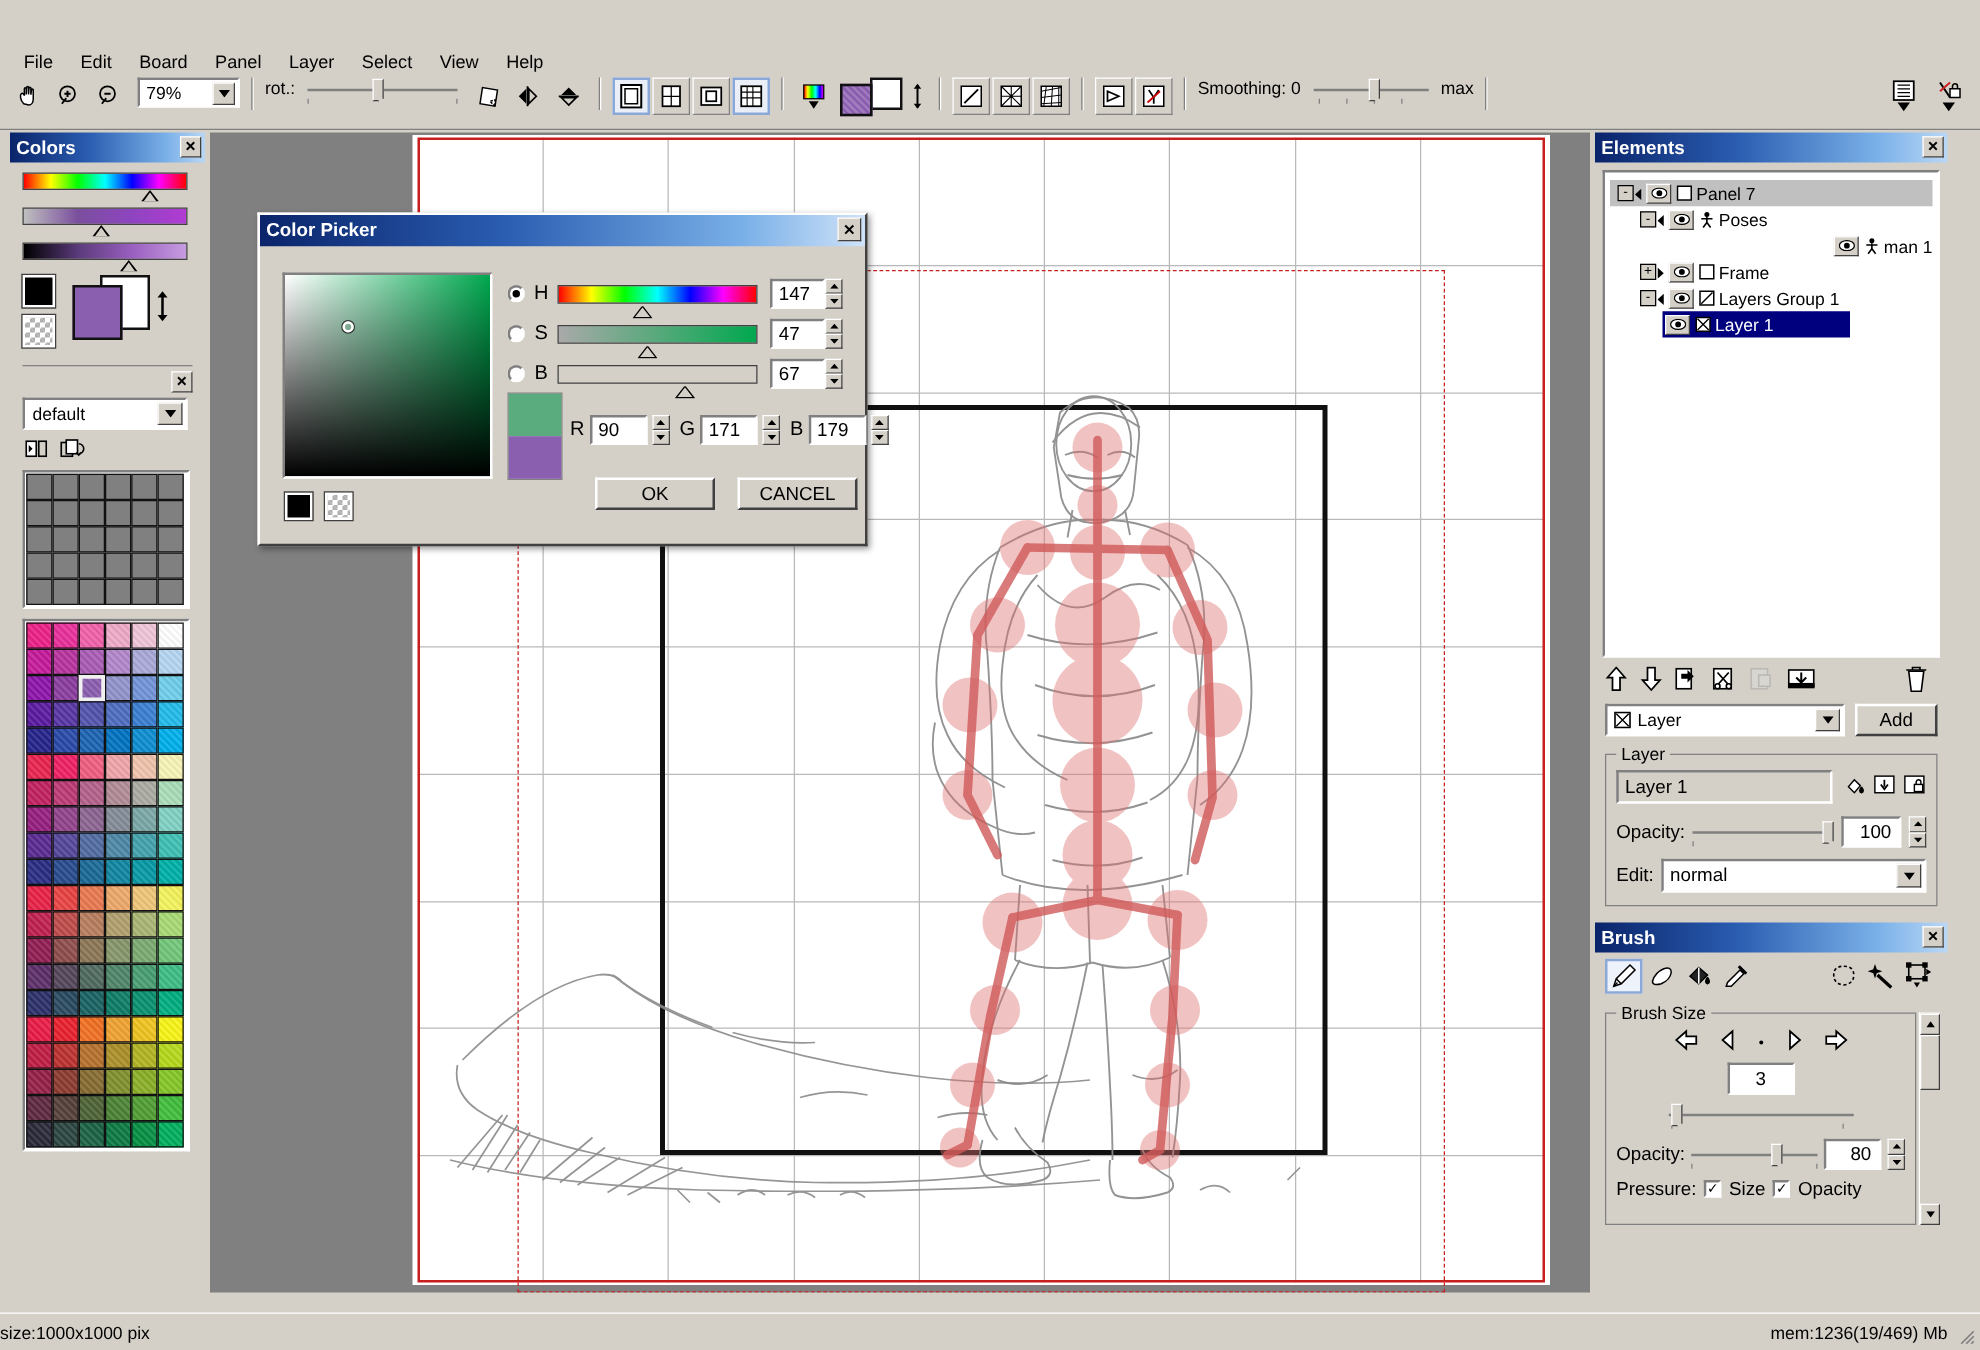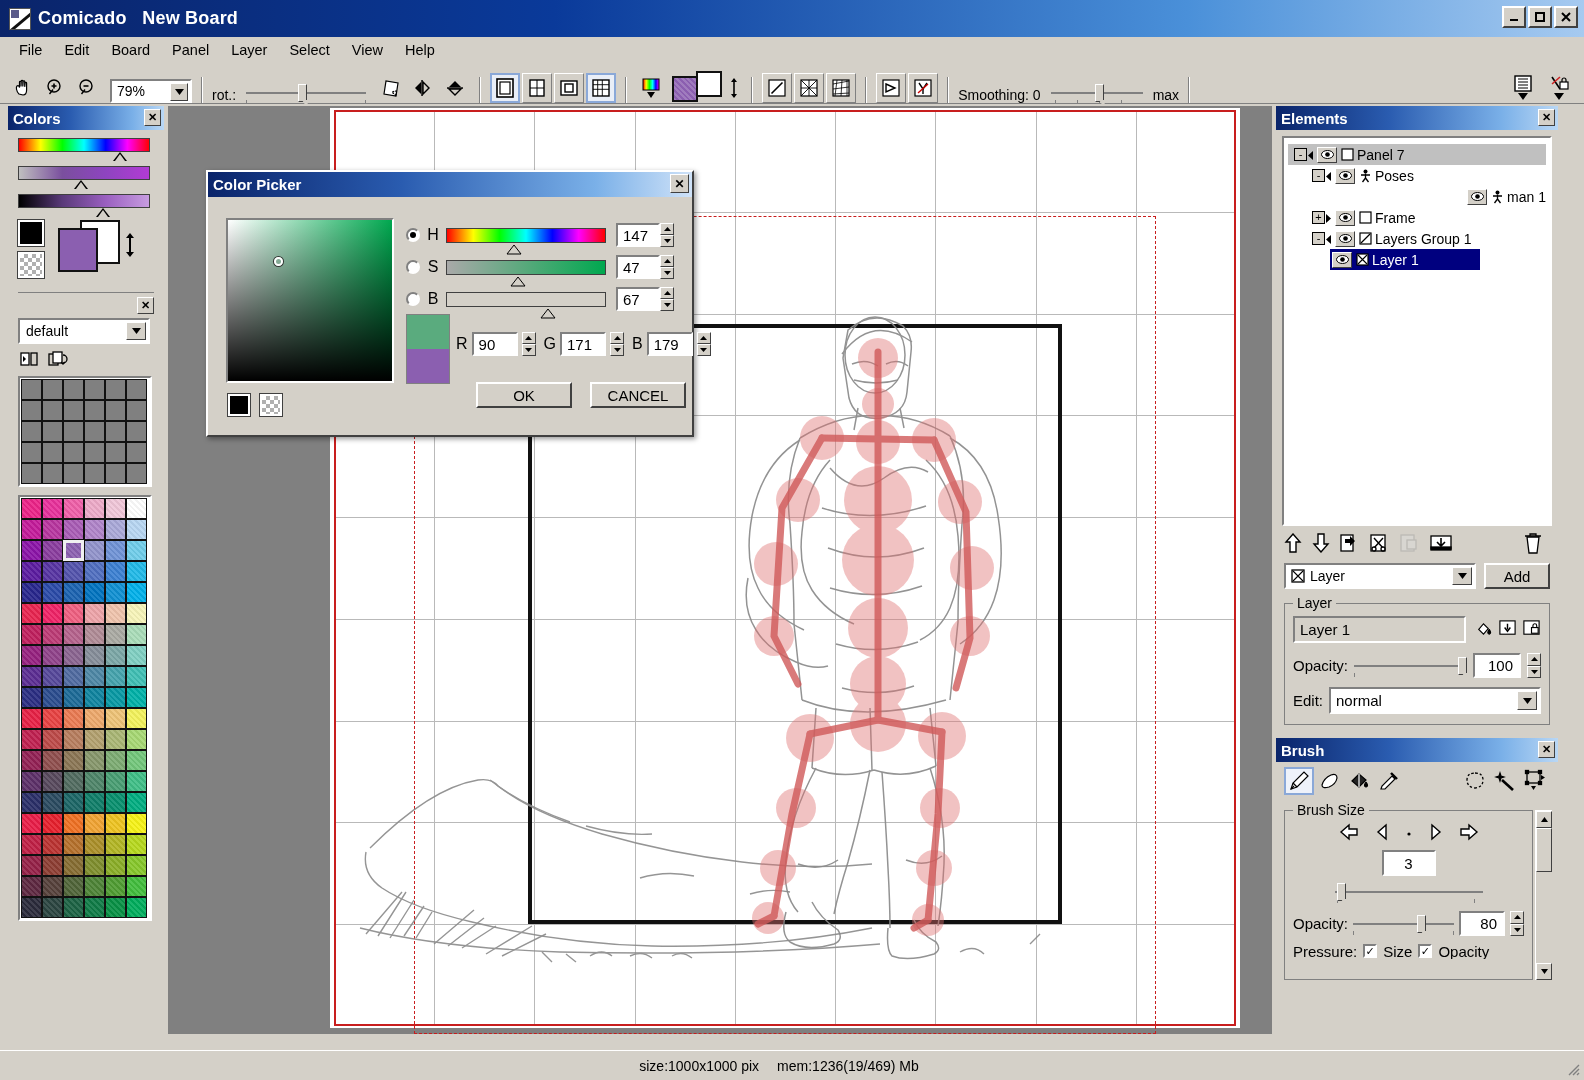--- a/index.html
+++ b/index.html
@@ -46,21 +46,21 @@
   .menubar {
     position: absolute; left: 0; top: 37px; width: 1584px; height: 25px;
     background: #d4d0c8; display: flex; align-items: center; padding-left: 8px;
   }
   .menubar .mi { padding: 2px 11px; font-size: 14.5px; color: #000; cursor: default; }
 
   
   .toolbar {
     position: absolute; left: 0; top: 62px; width: 1584px; height: 42px;
     background: #d4d0c8; border-bottom: 1px solid #808080;
-    display: flex; align-items: flex-end; padding-left: 8px; gap: 2px;
+    display: flex; align-items: flex-start; padding-left: 8px; gap: 2px;
   }
   .tbtn {
     width: 30px; height: 30px; display: flex; align-items: center; justify-content: center;
     background: transparent; border: 1px solid transparent;
   }
   .tbtn.framed {
     border-top: 1px solid #fff; border-left: 1px solid #fff;
     border-right: 1px solid #808080; border-bottom: 1px solid #808080;
   }
   .tbtn.selected { border: 2px solid #8aa8d8; background:#e9eef7; }
@@ -242,55 +242,30 @@
     border-top:1px solid #fff;border-left:1px solid #fff; }
   .vs-btn { height:17px; background:#d4d0c8;
     border-top:1px solid #fff;border-left:1px solid #fff;border-right:1px solid #404040;border-bottom:1px solid #404040;
     display:flex;align-items:center;justify-content:center;font-size:9px;}
   .vs-thumb { background:#d4d0c8;
     border-top:1px solid #fff;border-left:1px solid #fff;border-right:1px solid #404040;border-bottom:1px solid #404040;}
 
   
   #statusbar {
     position:absolute; left:0; bottom:0; width:1584px; height:30px; background:#d4d0c8;
-    border-top:1px solid #fff; display:flex; align-items:center; justify-content:center; padding-right:26px;
+    border-top:1px solid #fff; display:flex; align-items:center; justify-content:space-between; padding-right:26px;
     font-size:14px; color:#000;
   }
   #statusbar .grip { position:absolute; right:3px; bottom:3px; width:16px; height:16px; }
 </style>
 </head>
 <body>
 
 <div id="app">
 
-  <div class="titlebar">
-    <div class="title-icon"></div>
-    <div class="title-text">
-      <span>Comicado</span>
-      &nbsp;
-      <span class="sub">New Board</span>
-    </div>
-    <div class="winbtns">
-      <div class="winbtn">
-        <svg width="12" height="12" viewBox="0 0 12 12">
-            <rect x="2" y="8" width="8" height="2" fill="#000"></rect>
-          </svg>
-      </div>
-      <div class="winbtn">
-        <svg width="12" height="12" viewBox="0 0 12 12">
-            <rect x="2" y="2" width="8" height="8" fill="none" stroke="#000" stroke-width="2"></rect>
-          </svg>
-      </div>
-      <div class="winbtn">
-        <svg width="12" height="12" viewBox="0 0 12 12">
-            <path d="M2 2 L10 10 M10 2 L2 10" stroke="#000" stroke-width="2"></path>
-          </svg>
-      </div>
-    </div>
-  </div>
 
   <div class="menubar">
     <div class="mi">File</div>
     <div class="mi">Edit</div>
     <div class="mi">Board</div>
     <div class="mi">Panel</div>
     <div class="mi">Layer</div>
     <div class="mi">Select</div>
     <div class="mi">View</div>
     <div class="mi">Help</div>

